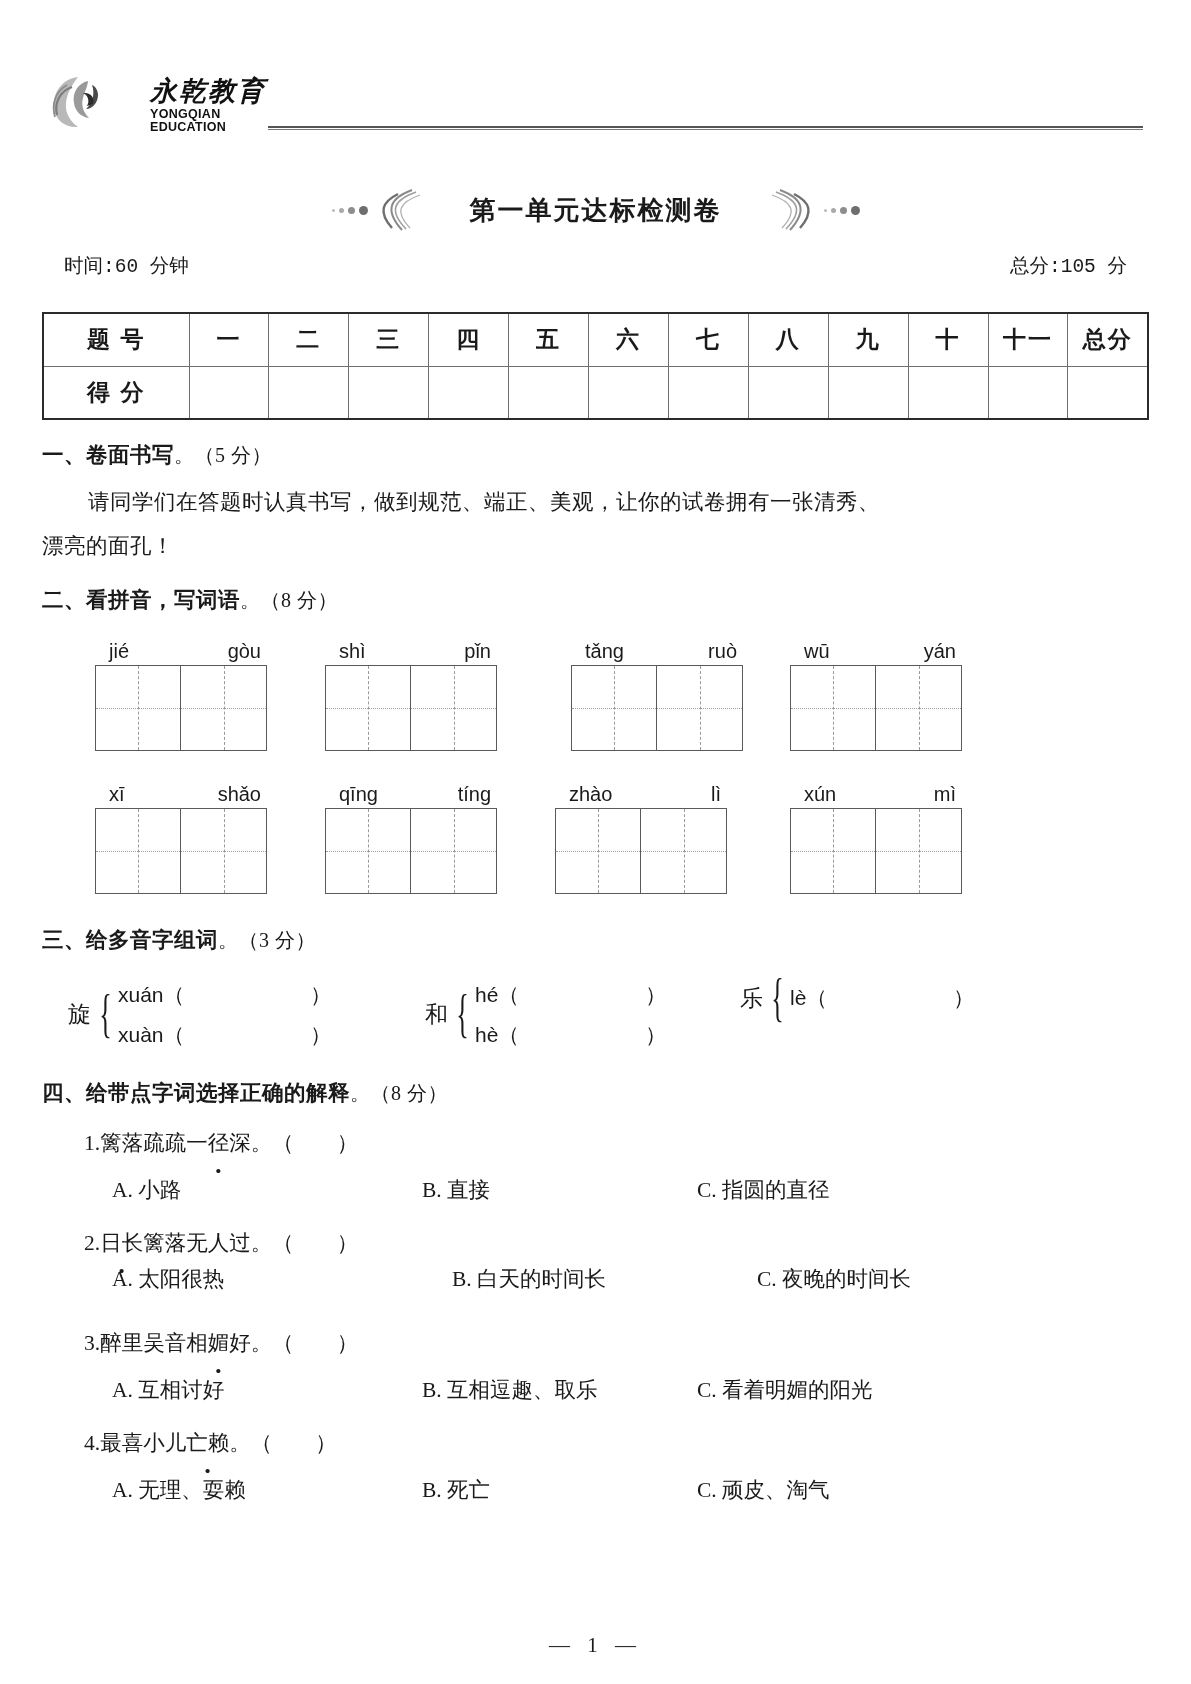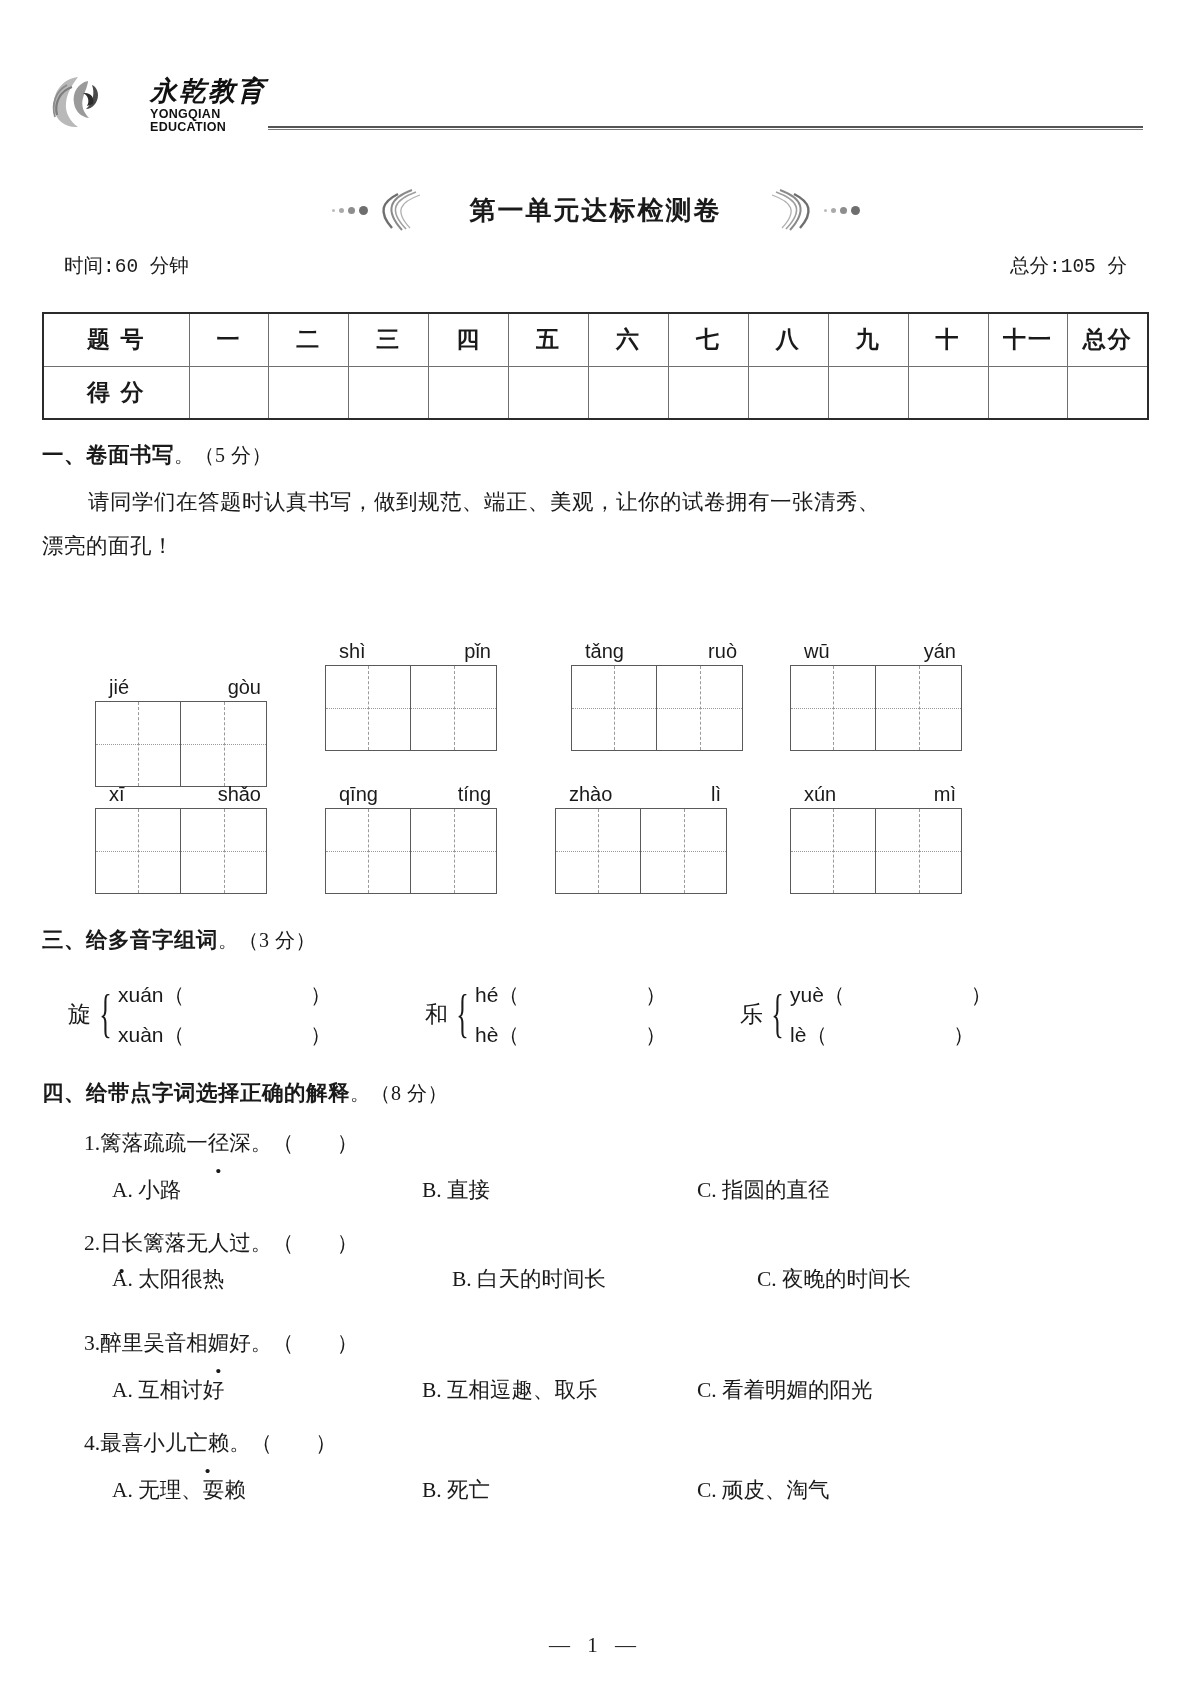--- a/index.html
+++ b/index.html
@@ -289,22 +289,25 @@
     </tr>
   </tbody>
     </table>
 
   <div class="abs sec-head" style="top:440px; left:42px;">
     <span>一、卷面书写</span><span class="pts">。（5 分）</span>
   </div>
   <div class="abs body-text" style="top:482px; left:42px; width:1107px; text-indent:46px;">请同学们在答题时认真书写，做到规范、端正、美观，让你的试卷拥有一张清秀、</div>
   <div class="abs body-text" style="top:526px; left:42px; width:1107px;">漂亮的面孔！</div>
 
-
-  <div class="pin-group" style="top:640px; left:95px;margin-top:36px;">
+  <div class="abs sec-head" style="top:585px; left:42px;">
+    <span>二、看拼音，写词语</span><span class="pts">。（8 分）</span>
+  </div>
+
+  <div class="pin-group" style="top:640px; left:95px;">
     <div class="pin-row" style="width:180px;">
       <span>jié</span>
       <span>gòu</span>
     </div>
     <div class="grid-box">
       <div class="cell"></div>
       <div class="cell"></div>
     </div>
   </div>
   <div class="pin-group" style="top:640px; left:325px;">
@@ -411,24 +414,20 @@
         <span style="padding-left:120px;">）</span>
       </span>
     </span>
   </div>
 
   <div class="poly" style="top:975px; left:740px;">
     <span class="poly-char">乐</span>
     <span class="poly-brace">{</span>
     <span class="poly-lines">
       <span>
-        <span>yuè（</span>
-        <span style="padding-left:120px;">）</span>
-      </span>
-      <span>
         <span>lè（</span>
         <span style="padding-left:120px;">）</span>
       </span>
     </span>
   </div>
 
   <div class="abs sec-head" style="top:1078px; left:42px;">
     <span>四、给带点字词选择正确的解释</span><span class="pts">。（8 分）</span>
   </div>
 

